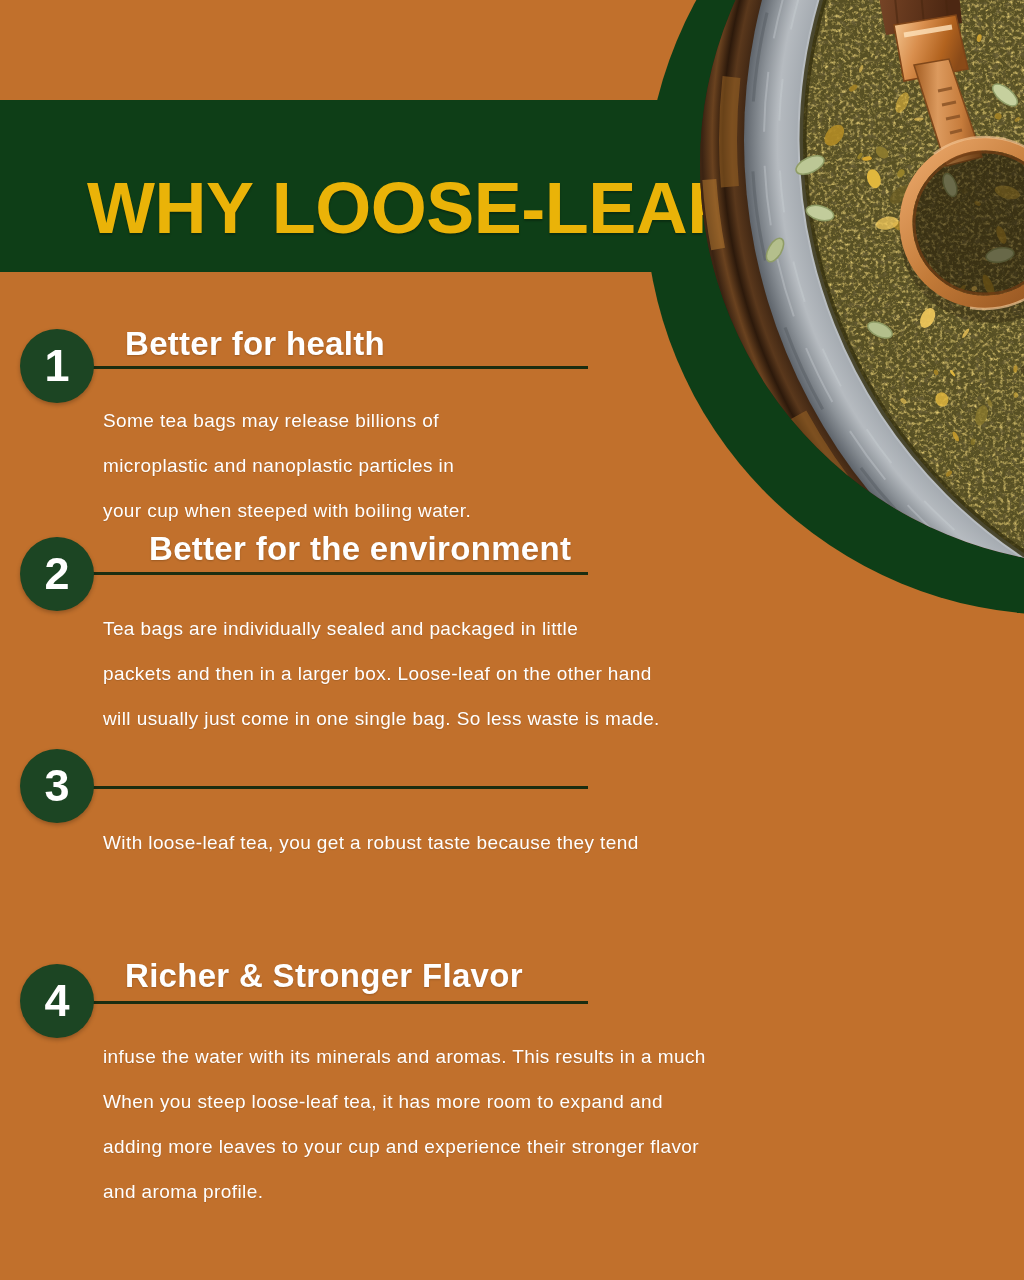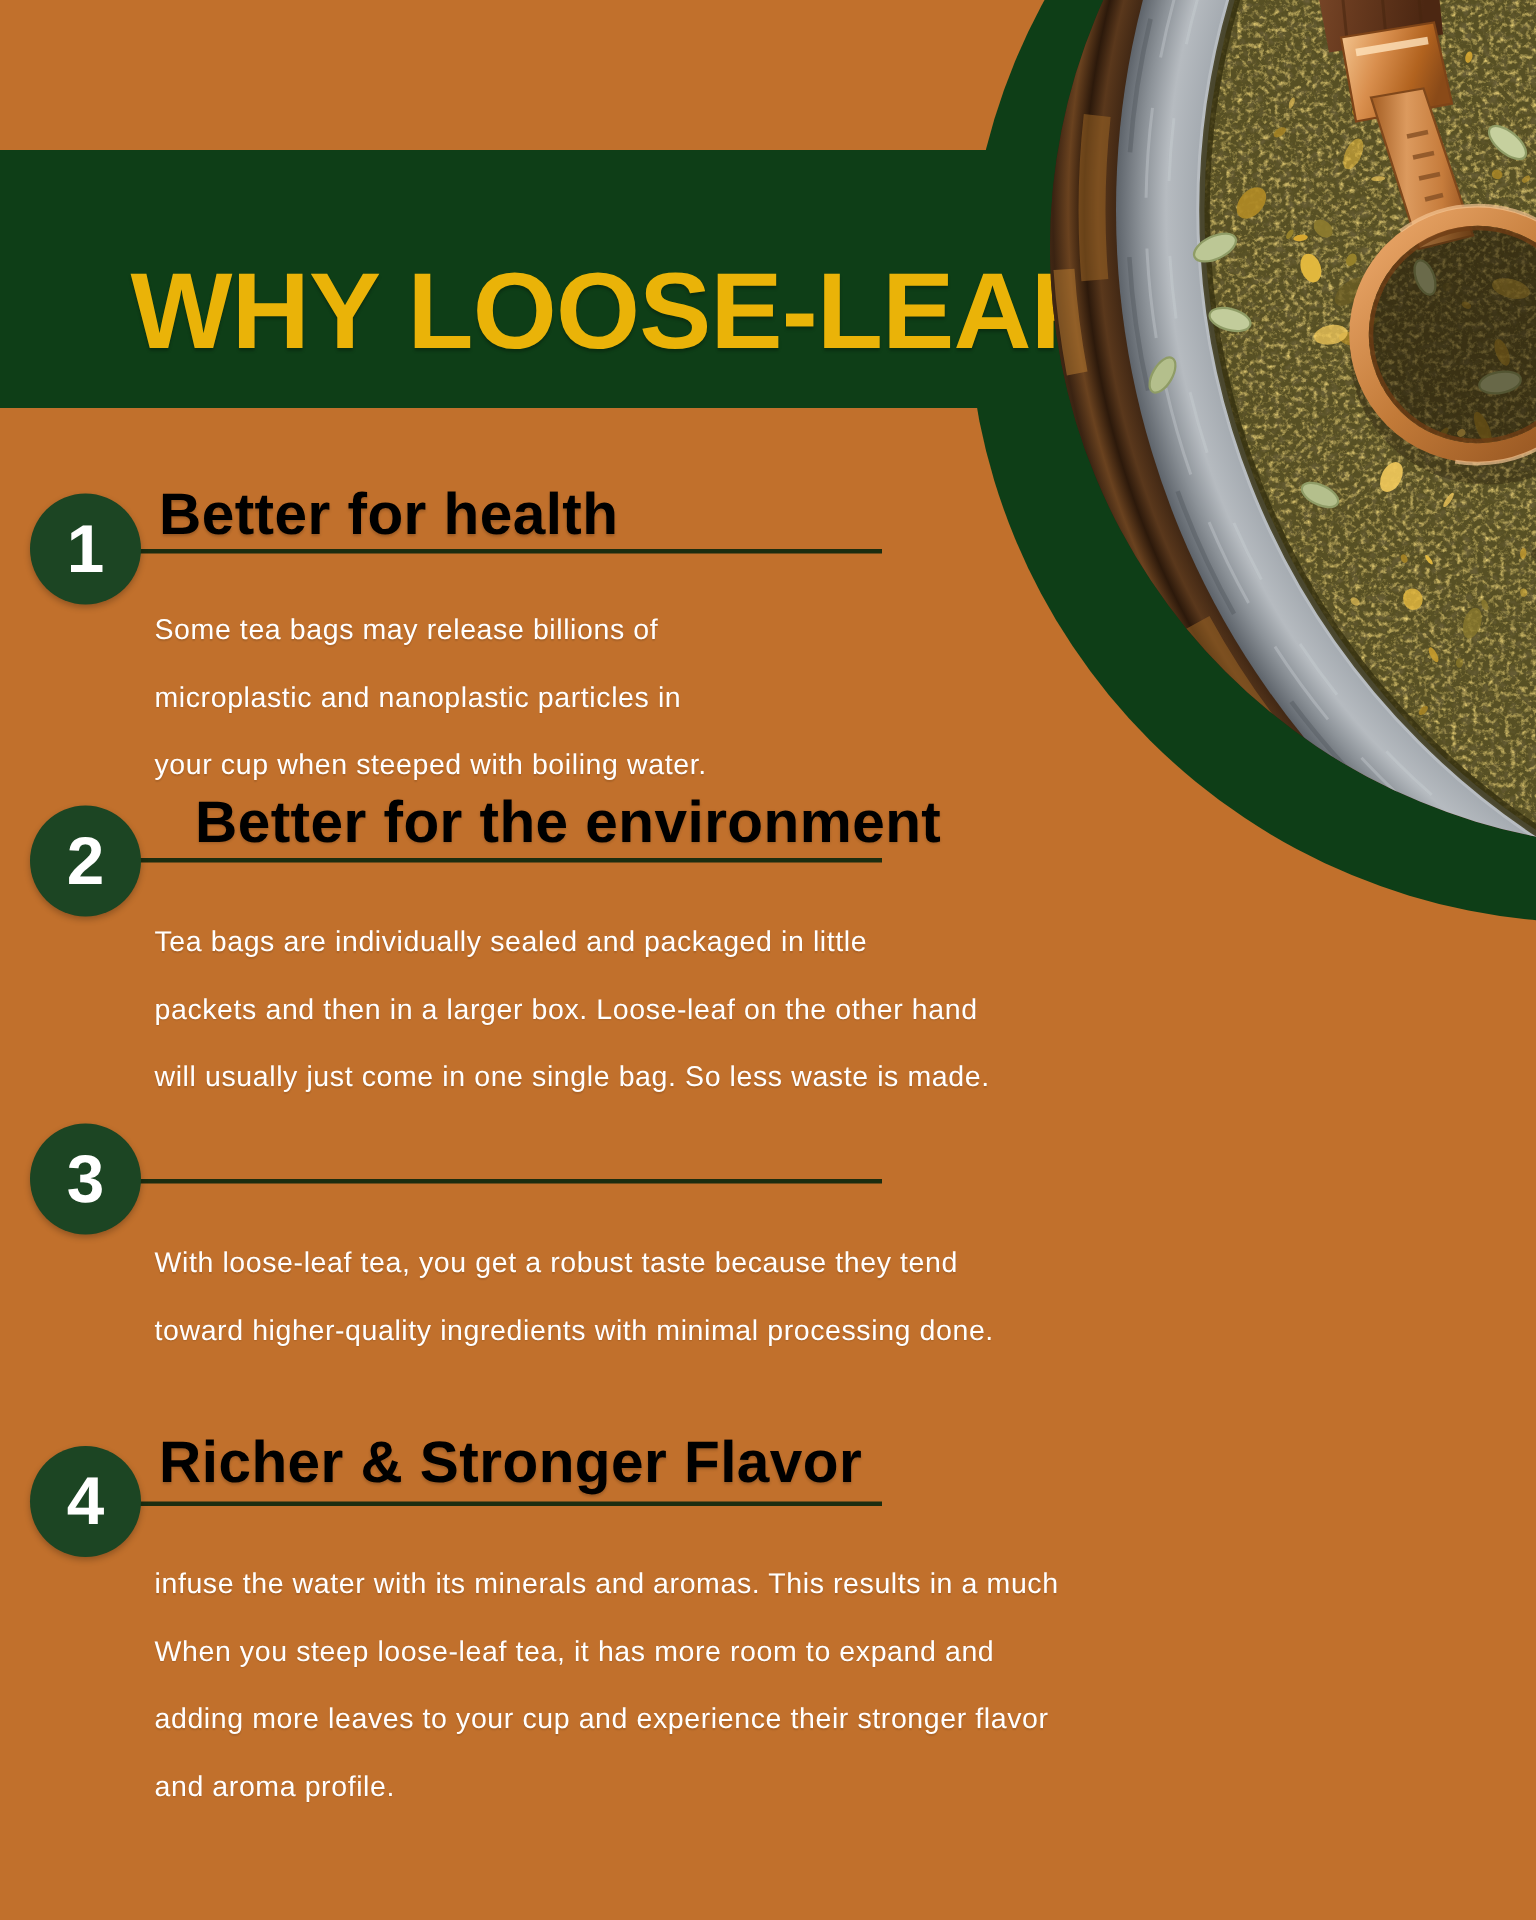--- a/index.html
+++ b/index.html
@@ -35,23 +35,23 @@
     position:absolute; left:80px; width:508px; height:3px;
     background:#1b2d10;
   }
   .num-circle{
     position:absolute; left:20px; width:74px; height:74px; border-radius:50%;
     background:#1c4523; box-shadow:0 2px 4px rgba(0,0,0,0.25);
     display:flex; align-items:center; justify-content:center;
     color:#ffffff; font-size:45px; font-weight:bold;
   }
   .heading{
-    position:absolute; left:106px; height:38px;
-    font-size:39px; line-height:36px; font-weight:bold;
-    letter-spacing:0.3px; color:#000000;
+    position:absolute; left:125px; height:38px;
+    font-size:33px; line-height:36px; font-weight:bold;
+    letter-spacing:0.3px; color:#ffffff;
     text-shadow:0 1px 2px rgba(0,0,0,0.2);
     white-space:nowrap;
   }
   .body-block{ position:absolute; left:103px; }
   .body-line{
     height:45px; line-height:45px;
     font-size:19px; letter-spacing:0.4px; color:#ffffff;
     text-shadow:0 1px 1px rgba(0,0,0,0.12);
     white-space:nowrap;
   }
@@ -383,21 +383,20 @@
     <div class="body-line">packets and then in a larger box. Loose-leaf on the other hand</div>
     <div class="body-line">will usually just come in one single bag. So less waste is made.</div>
   </div>
 
   <div class="rule r3"></div>
   <div class="num-circle c3">
     <span>3</span>
   </div>
   <div class="body-block b3">
     <div class="body-line">With loose-leaf tea, you get a robust taste because they tend</div>
-    <div class="body-line">toward higher-quality ingredients with minimal processing done.</div>
   </div>
 
   <div class="rule r4"></div>
   <div class="num-circle c4">
     <span>4</span>
   </div>
   <div class="heading h4">Richer &amp; Stronger Flavor</div>
   <div class="body-block b4">
     <div class="body-line">infuse the water with its minerals and aromas. This results in a much</div>
     <div class="body-line">When you steep loose-leaf tea, it has more room to expand and</div>

